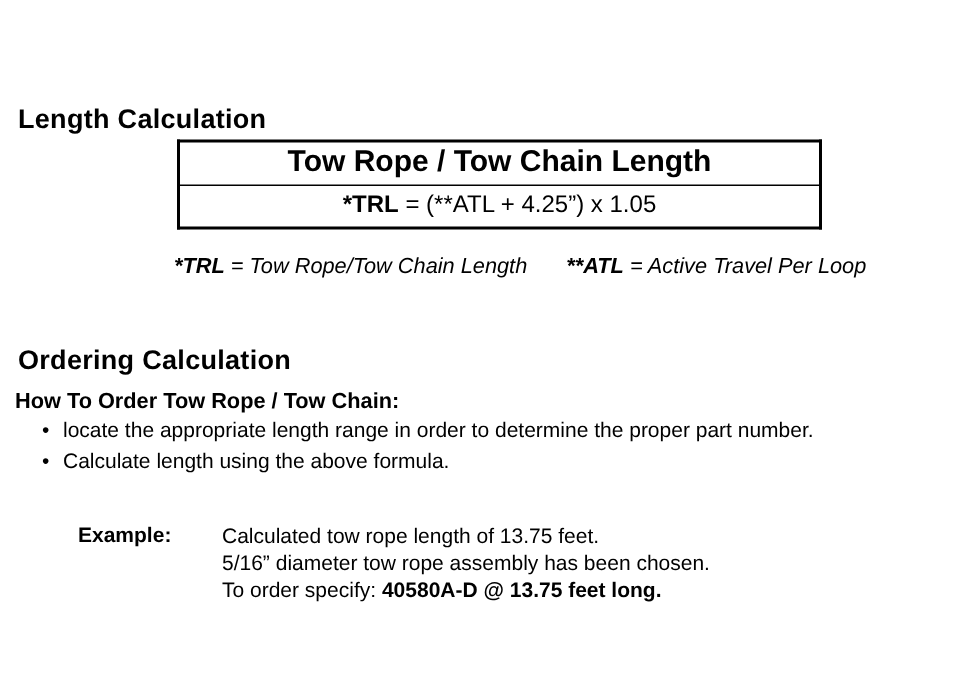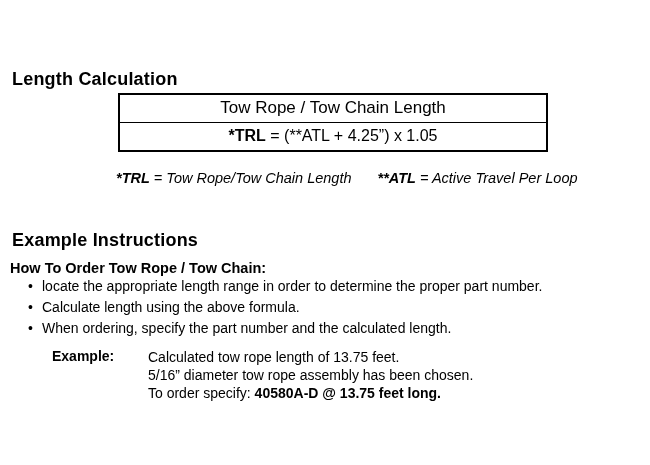--- a/index.html
+++ b/index.html
@@ -49,22 +49,22 @@
     border-collapse: collapse;
     background: #ffffff;
   }
   .formula-table td {
     border: 1px solid #000000;
     text-align: center;
     padding: 2px 4px 3px 4px;
     height: 22px;
   }
   .formula-title {
-    font-size: 17px;
-    font-weight: normal;
+    font-size: 20px;
+    font-weight: bold;
   }
   .formula-body {
     font-size: 16px;
   }
   .formula-body .bold {
     font-weight: bold;
   }
 
   
   #legend-line {
@@ -151,28 +151,27 @@
       <td class="formula-title">Tow Rope / Tow Chain Length</td>
     </tr>
     <tr>
       <td class="formula-body"><span class="bold">*TRL</span><span> = (**ATL + 4.25”) x 1.05</span></td>
     </tr>
   </tbody>
     </table>
 
   <div id="legend-line"><span class="term">*TRL</span><span> = Tow Rope/Tow Chain Length</span><span class="gap"></span><span class="term">**ATL</span><span> = Active Travel Per Loop</span></div>
 
-  <h1 class="section-heading" id="ordering-heading">Example Instructions</h1>
+  <h1 class="section-heading" id="ordering-heading">Ordering Calculation</h1>
 
   <div id="order-subheading">How To Order Tow Rope / Tow Chain:</div>
 
   <ul class="bullets">
     <li>locate the appropriate length range in order to determine the  proper part number.</li>
     <li>Calculate length using the above formula.</li>
-    <li>When ordering, specify the part number and the calculated length.</li>
   </ul>
 
   <div id="example-label">Example:</div>
 
   <div class="example-lines">
     <div>Calculated tow rope length of 13.75 feet.</div>
     <div>5/16” diameter tow rope assembly has been chosen.</div>
     <div><span>To order specify: </span><span class="strong">40580A-D @ 13.75 feet long.</span></div>
   </div>
 

